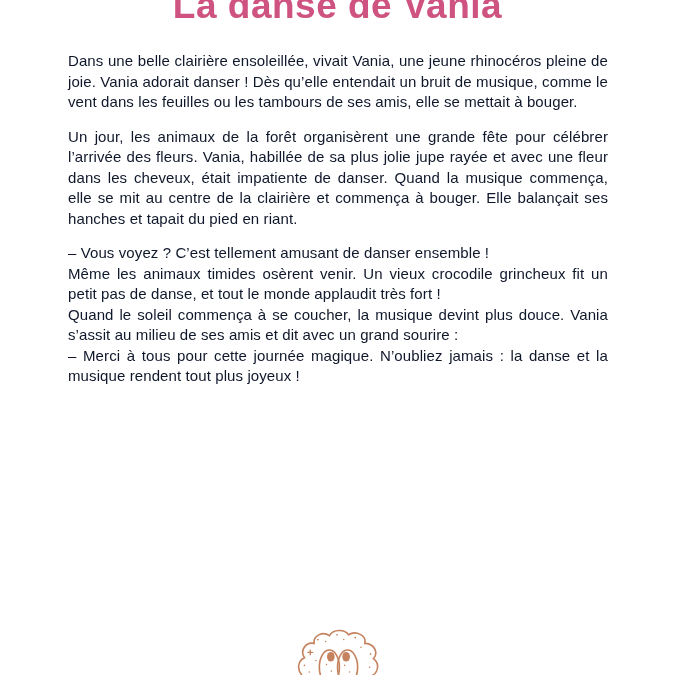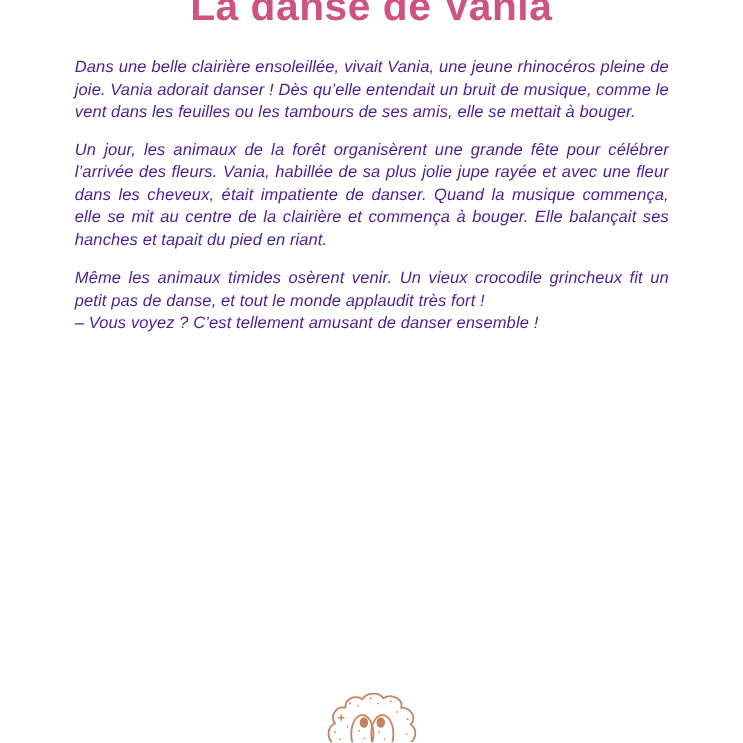--- a/index.html
+++ b/index.html
@@ -22,25 +22,24 @@
     line-height: 38px;
     font-weight: bold;
     letter-spacing: 0.5px;
     color: #cf5380;
   }
   .story-body {
     position: absolute;
     top: 51px;
     left: 68px;
     right: 67px;
-    color: #4c1d95;
+    color: #0f172a;
     font-size: 15px;
     line-height: 20.5px;
     letter-spacing: 0.1px;
-    font-style: italic;
   }
   .story-block { margin: 0 0 14px 0; }
   .story-block p {
     margin: 0;
     text-align: justify;
   }
   .mascot {
     position: absolute;
     bottom: 0;
     left: 50%;
@@ -62,22 +61,24 @@
 
     <div class="story-block">
       <p>Dans une belle clairière ensoleillée, vivait Vania, une jeune rhinocéros pleine de joie. Vania adorait danser ! Dès qu’elle entendait un bruit de musique, comme le vent dans les feuilles ou les tambours de ses amis, elle se mettait à bouger.</p>
     </div>
 
     <div class="story-block">
       <p>Un jour, les animaux de la forêt organisèrent une grande fête pour célébrer l’arrivée des fleurs. Vania, habillée de sa plus jolie jupe rayée et avec une fleur dans les cheveux, était impatiente de danser. Quand la musique commença, elle se mit au centre de la clairière et commença à bouger. Elle balançait ses hanches et tapait du pied en riant.</p>
     </div>
 
     <div class="story-block">
+      <p>– Vous voyez ? C’est tellement amusant de danser ensemble !</p>
       <p>Même les animaux timides osèrent venir. Un vieux crocodile grincheux fit un petit pas de danse, et tout le monde applaudit très fort !</p>
-      <p>– Vous voyez ? C’est tellement amusant de danser ensemble !</p>
+      <p>Quand le soleil commença à se coucher, la musique devint plus douce. Vania s’assit au milieu de ses amis et dit avec un grand sourire :</p>
+      <p>– Merci à tous pour cette journée magique. N’oubliez jamais : la danse et la musique rendent tout plus joyeux !</p>
     </div>
 
 
   </div>
 
   <div class="mascot">
     <span>
       <svg width="96" height="67" viewBox="0 0 100 70" xmlns="http://www.w3.org/2000/svg" fill="none" stroke="#c5825e" stroke-width="1.7" stroke-linecap="round">
 
         <path d="M 12 48

